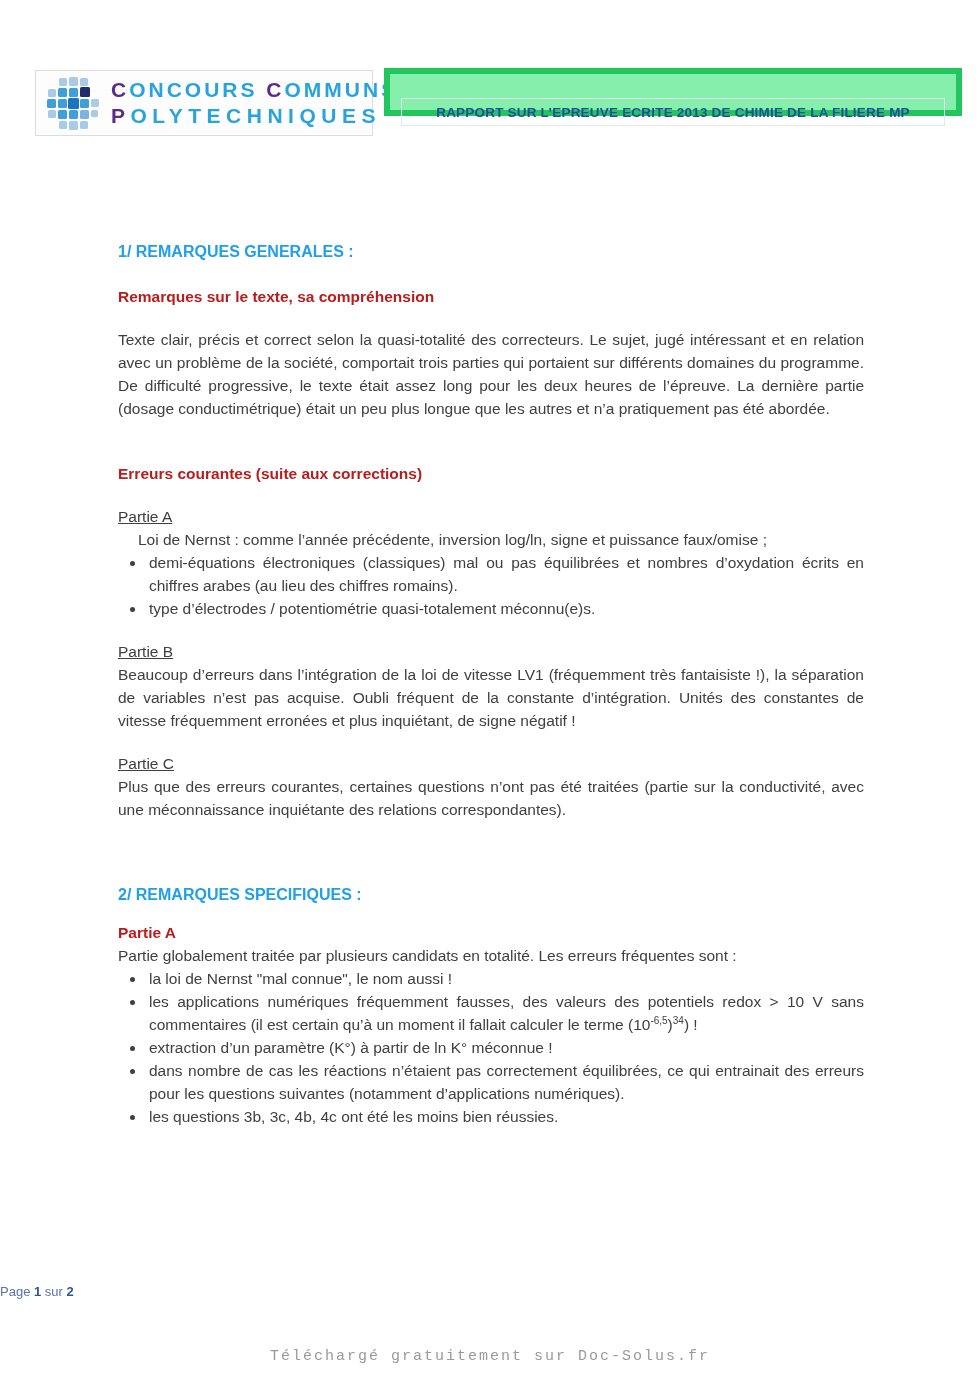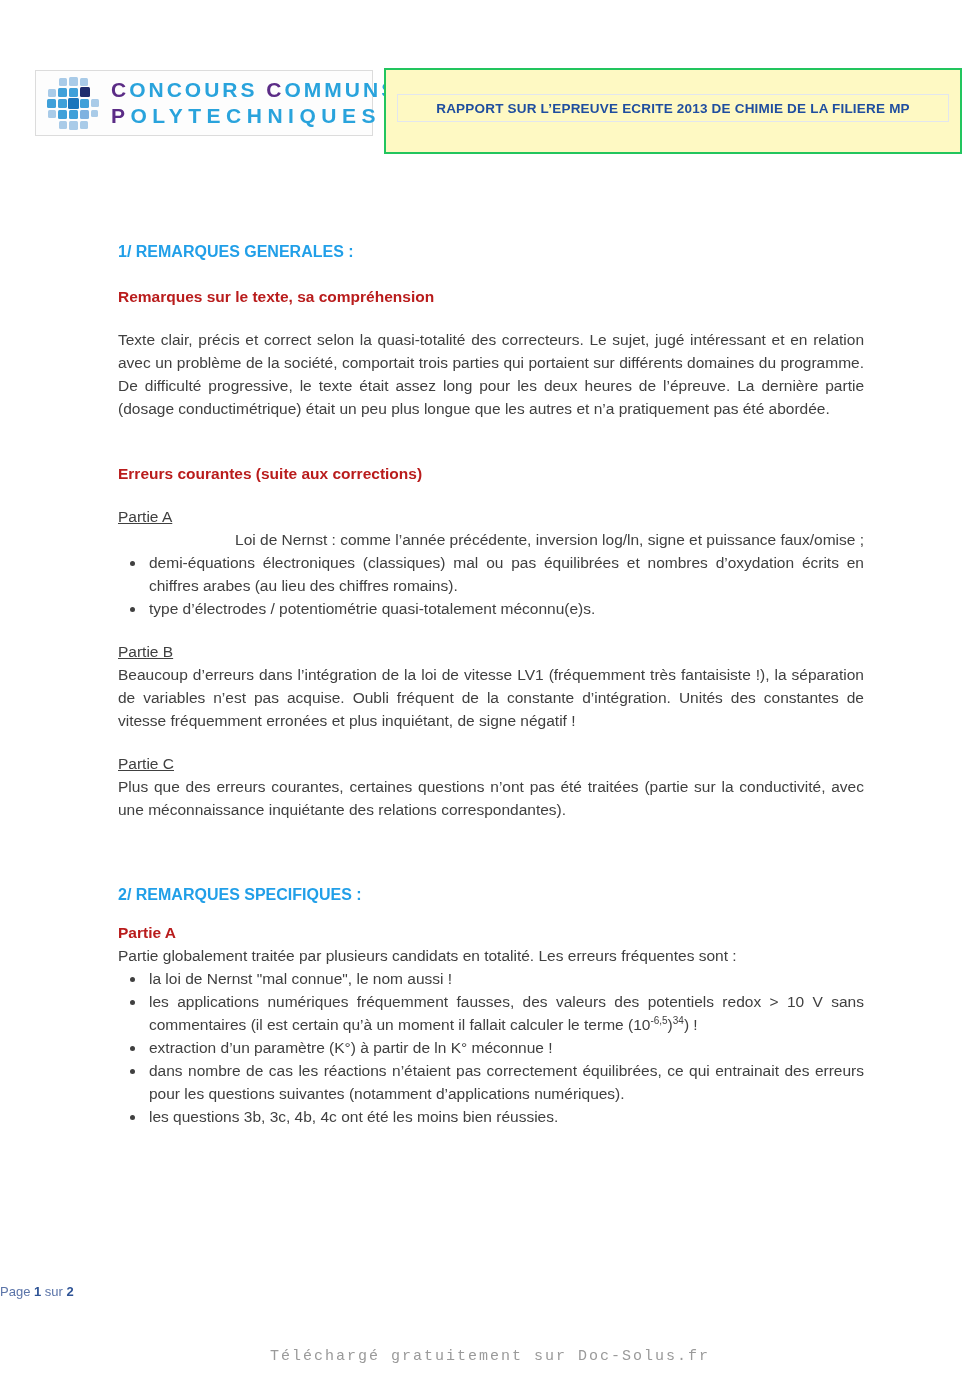--- a/index.html
+++ b/index.html
@@ -16,22 +16,22 @@
     border:1px solid #dcdcdc; background:#fdfdfd;
     display:flex; align-items:center;
   }
   .globe { margin-left:9px; flex:0 0 auto; }
   .logo-text { margin-left:10px; line-height:26px; white-space:nowrap; }
   .logo-line1 { font-size:21px; font-weight:bold; letter-spacing:3px; color:#29a3dc; }
   .logo-line2 { font-size:21px; font-weight:bold; letter-spacing:5.5px; color:#29a3dc; }
   .logo-initial { color:#5b2c86; }
 
   .title-box {
-    position:absolute; left:384px; top:68px; width:578px; height:86px;
-    border:2px solid #22c55e; background:#fef9c3;
+    position:absolute; left:384px; top:68px; width:578px; height:48px;
+    border:6px solid #22c55e; background:#86efac;
   }
   .title-inner {
     position:absolute; left:11px; right:11px; top:24px; height:28px;
     border:1px solid #e2e6ee; display:flex; align-items:center; justify-content:center;
   }
   .title-text {
     font-size:13.5px; font-weight:bold; color:#1f4e9f; letter-spacing:0.2px;
     white-space:nowrap;
   }
 
@@ -113,21 +113,21 @@
 
     <div class="h-blue">1/ REMARQUES GENERALES :</div>
 
     <div class="h-bold mt22">Remarques sur le texte, sa compréhension</div>
 
     <p class="mt20">Texte clair, précis et correct selon la quasi-totalité des correcteurs. Le sujet, jugé intéressant et en relation avec un problème de la société, comportait trois parties qui portaient sur différents domaines du programme. De difficulté progressive, le texte était assez long pour les deux heures de l’épreuve. La dernière partie (dosage conductimétrique) était un peu plus longue que les autres et n’a pratiquement pas été abordée.</p>
 
     <div class="h-bold mt42">Erreurs courantes (suite aux corrections)</div>
 
     <div class="p-underline mt20">Partie A</div>
-    <p style="text-align:right;">Loi de Nernst : comme l’année précédente, inversion log/ln, signe et puissance faux/omise ;</p>
+    <p style="text-align:left;margin-left:20px;">Loi de Nernst : comme l’année précédente, inversion log/ln, signe et puissance faux/omise ;</p>
     <ul class="bullets">
       <li>demi-équations électroniques (classiques) mal ou pas équilibrées et nombres d’oxydation écrits en chiffres arabes (au lieu des chiffres romains).</li>
       <li>type d’électrodes / potentiométrie quasi-totalement méconnu(e)s.</li>
     </ul>
 
     <div class="p-underline mt20">Partie B</div>
     <p>Beaucoup d’erreurs dans l’intégration de la loi de vitesse LV1 (fréquemment très fantaisiste !), la séparation de variables n’est pas acquise. Oubli fréquent de la constante d’intégration. Unités des constantes de vitesse fréquemment erronées et plus inquiétant, de signe négatif !</p>
 
     <div class="p-underline mt20">Partie C</div>
     <p>Plus que des erreurs courantes, certaines questions n’ont pas été traitées (partie sur la conductivité, avec une méconnaissance inquiétante des relations correspondantes).</p>

